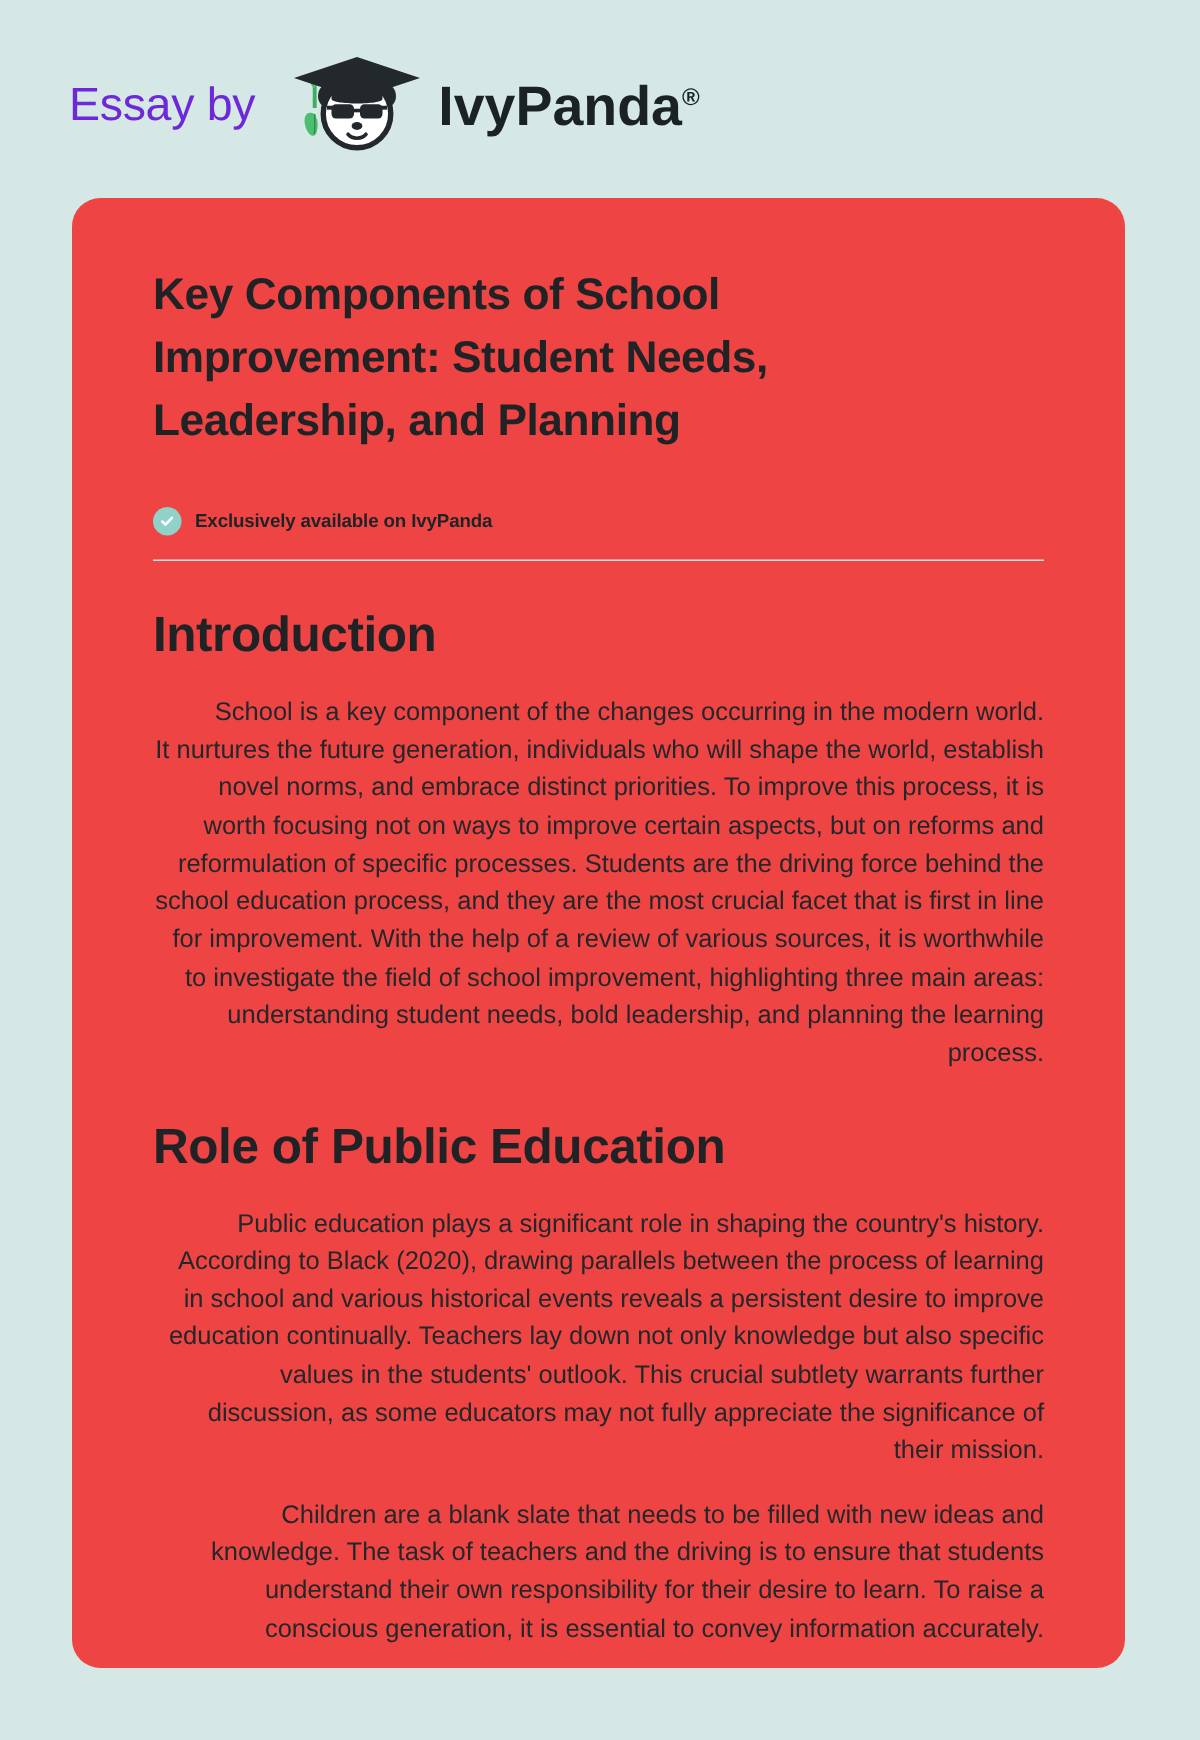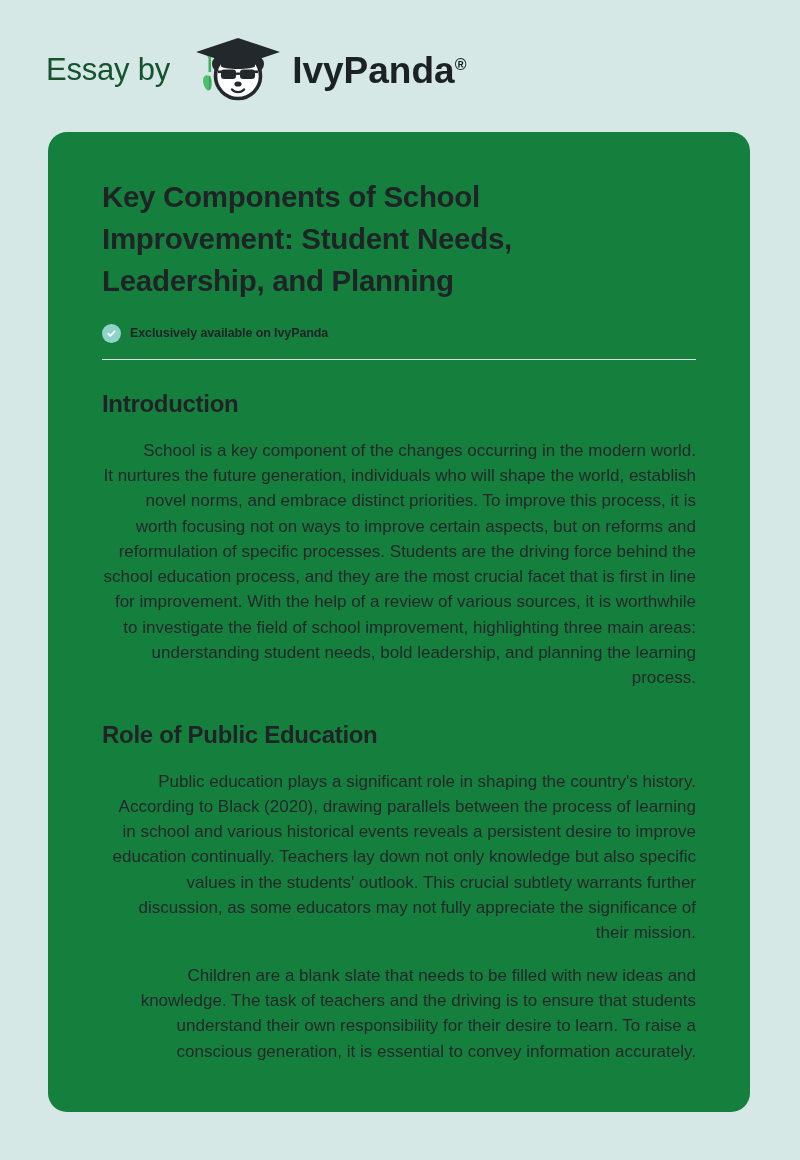--- a/index.html
+++ b/index.html
@@ -23,21 +23,21 @@
     top: 38px;
     display: flex;
     align-items: center;
     height: 62px;
   }
 
   .brand-prefix {
     font-family: "Liberation Sans", sans-serif;
     font-size: 31px;
     font-weight: 400;
-    color: #14532d;
+    color: #6d28d9;
     letter-spacing: -0.2px;
     line-height: 1;
   }
 
   .brand-logo {
     display: flex;
     align-items: center;
     margin-left: 18px;
   }
 
@@ -65,39 +65,39 @@
     font-weight: 700;
   }
 
   
   .paper-card {
     position: absolute;
     left: 48px;
     top: 132px;
     width: 702px;
     height: 980px;
-    background: #15803d;
+    background: #ef4444;
     border-radius: 19px;
     padding: 44px 54px 40px 54px;
   }
 
   .doc-title {
     font-family: "Liberation Sans", sans-serif;
     font-size: 29.5px;
     font-weight: 700;
     line-height: 1.42;
     color: #1f2326;
     letter-spacing: -0.3px;
     max-width: 520px;
   }
 
   .exclusive-row {
     display: flex;
     align-items: center;
-    margin-top: 22px;
+    margin-top: 36px;
   }
 
   .check-badge {
     width: 19px;
     height: 19px;
     border-radius: 50%;
     background: #8fd2c9;
     display: flex;
     align-items: center;
     justify-content: center;
@@ -118,21 +118,21 @@
   .divider {
     margin-top: 16px;
     height: 1px;
     background: #dcdfe1;
     width: 100%;
   }
 
   
   .section-heading {
     font-family: "Liberation Sans", sans-serif;
-    font-size: 24px;
+    font-size: 33px;
     font-weight: 700;
     color: #1f2326;
     letter-spacing: -0.3px;
     margin-top: 30px;
     margin-bottom: 4px;
   }
 
   .body-par {
     font-family: "Liberation Sans", sans-serif;
     font-size: 17px;

